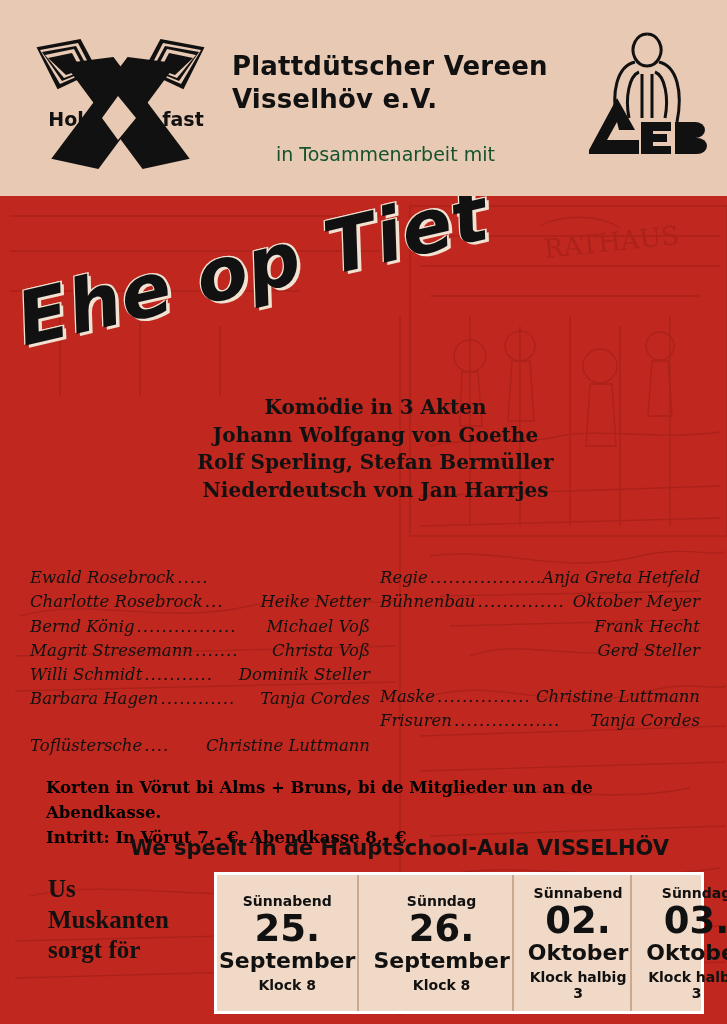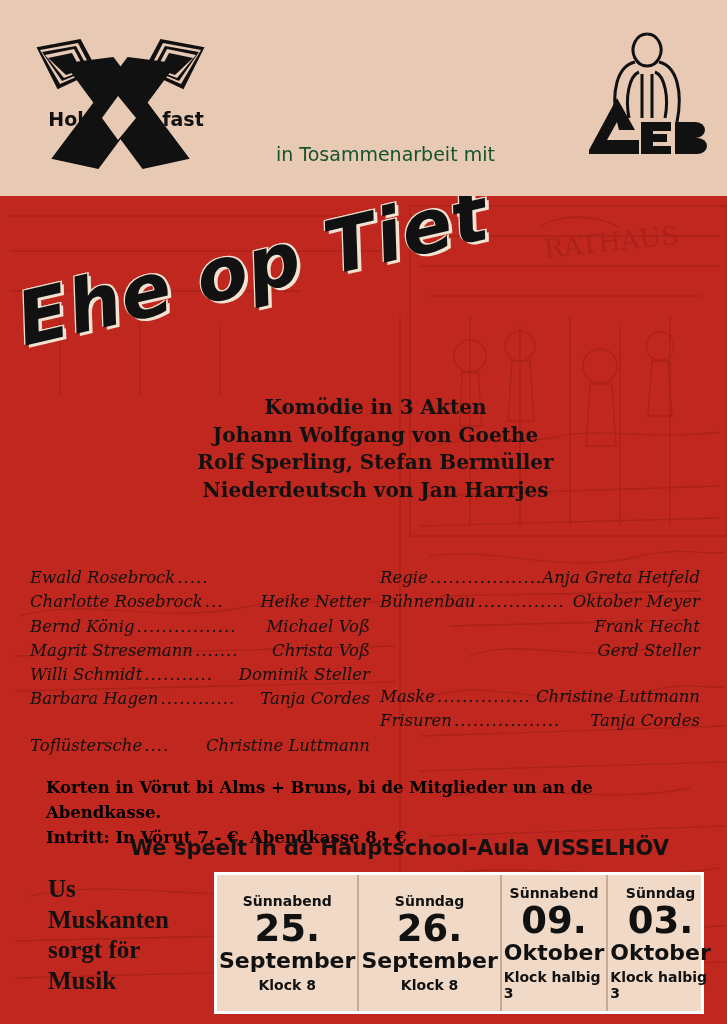--- a/index.html
+++ b/index.html
@@ -108,35 +108,36 @@
     text-align:left;
     font-family:Liberation Serif, serif;
     font-weight:700;color:#111;font-size:25px;line-height:1.22;
   }
   .dates{
     position:absolute;left:214px;top:676px;width:490px;height:142px;
     background:#f0d9c6;
     border:3px solid #ffffff;
     display:flex;
     box-sizing:border-box;
+    gap:12px;
   }
   .date-cell{
     flex:1;
     border-right:2px solid #c9a98f;
     display:flex;flex-direction:column;align-items:center;justify-content:center;
     color:#111;
     font-family:"DejaVu Sans", sans-serif;
     padding:4px 2px;
     box-sizing:border-box;
   }
   .date-cell:last-child{border-right:none;}
   .dow{font-size:14px;font-weight:700;}
   .daynum{font-size:37px;font-weight:700;line-height:1.02;margin:1px 0 0;}
   .month{font-size:22px;font-weight:700;line-height:1.15;}
-  .time{font-size:14px;font-weight:700;margin-top:3px;}
+  .time{font-size:14px;font-weight:700;margin-top:3px;text-align:center;}
 </style>
 </head>
 <body>
 
 <div class="poster">
 
   <div class="header">
 
     <svg class="logo-x" viewBox="0 0 205 160">
       <g stroke="#111" stroke-width="2" fill="#111">
@@ -154,20 +155,24 @@
         <path d="M175,40 L151,35 L142,52 L157,57 Z" fill="#111" stroke="none"></path>
 
         <path d="M48,46 L95,40 L170,140 L125,150 Z" fill="#111" stroke="#111"></path>
         <path d="M157,46 L110,40 L35,140 L80,150 Z" fill="#111" stroke="#111"></path>
         <path d="M100,78 L118,100 L100,122 L84,100 Z" fill="#e8c9b4" stroke="none"></path>
       </g>
       <text x="48" y="108" font-family="DejaVu Sans, sans-serif" font-size="19" font-weight="bold" fill="#111" text-anchor="middle">Hol</text>
       <text x="165" y="108" font-family="DejaVu Sans, sans-serif" font-size="19" font-weight="bold" fill="#111" text-anchor="middle">fast</text>
     </svg>
 
+    <div class="club-title">
+      <div>Plattdütscher Vereen</div>
+      <div>Visselhöv e.V.</div>
+    </div>
 
     <div class="coop-text">in Tosammenarbeit mit</div>
 
     <svg class="leb-logo" viewBox="0 0 140 145">
       <g fill="none" stroke="#111" stroke-width="3">
         <path d="M70,12 a14,16 0 1,0 0.1,0"></path>
         <path d="M40,100 C34,70 40,44 58,40"></path>
         <path d="M100,100 C106,70 100,44 82,40"></path>
         <path d="M52,96 C48,76 52,54 62,50"></path>
         <path d="M88,96 C92,76 88,54 78,50"></path>
@@ -306,39 +311,38 @@
       <div>Korten in Vörut bi Alms + Bruns, bi de Mitglieder un an de Abendkasse.</div>
       <div>Intritt: In Vörut 7,- €, Abendkasse 8,- €</div>
     </div>
 
     <div class="venue">We speelt in de Hauptschool-Aula VISSELHÖV</div>
 
     <div class="musicians">
       <div>Us</div>
       <div>Muskanten</div>
       <div>sorgt för</div>
-      <div>Musik</div>
     </div>
 
     <div class="dates">
       <div class="date-cell">
         <div class="dow">Sünnabend</div>
         <div class="daynum">25.</div>
         <div class="month">September</div>
         <div class="time">Klock 8</div>
       </div>
       <div class="date-cell">
         <div class="dow">Sünndag</div>
         <div class="daynum">26.</div>
         <div class="month">September</div>
         <div class="time">Klock 8</div>
       </div>
       <div class="date-cell">
         <div class="dow">Sünnabend</div>
-        <div class="daynum">09.</div>
+        <div class="daynum">02.</div>
         <div class="month">Oktober</div>
         <div class="time">Klock halbig 3</div>
       </div>
       <div class="date-cell">
         <div class="dow">Sünndag</div>
         <div class="daynum">03.</div>
         <div class="month">Oktober</div>
         <div class="time">Klock halbig 3</div>
       </div>
     </div>

